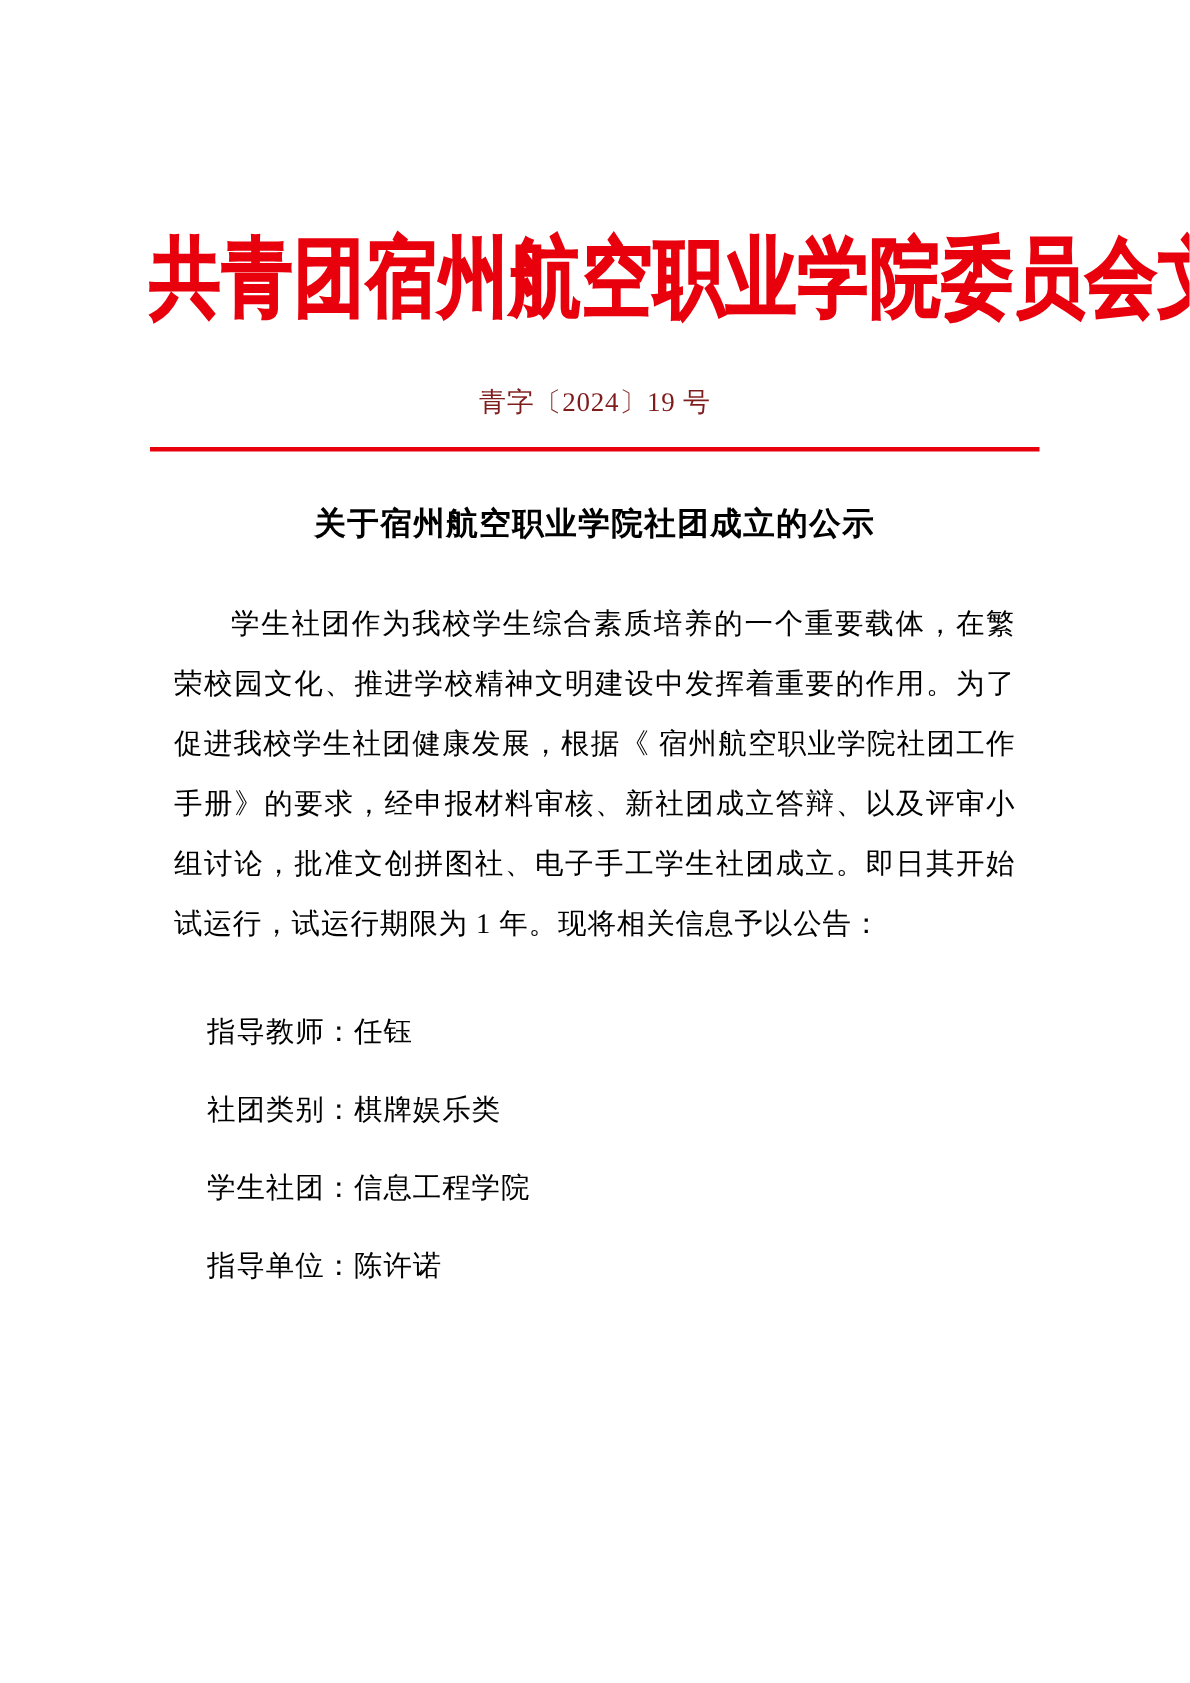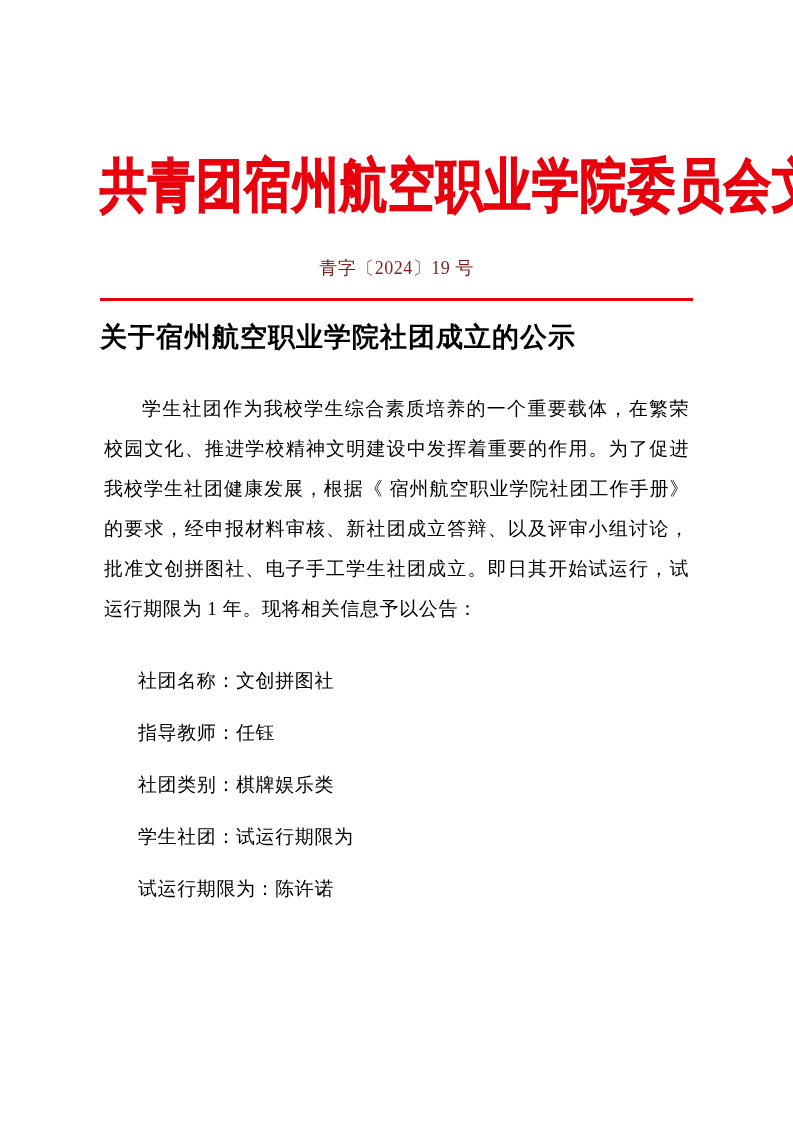--- a/index.html
+++ b/index.html
@@ -52,40 +52,40 @@
 
   .red-rule {
     margin-top: 18px;
     height: 3px;
     background: #e8000d;
     width: 100%;
   }
 
   
   .doc-title {
-    text-align: left;
-    margin-top: 18px;
-    font-size: 27px;
+    text-align: center;
+    margin-top: 34px;
+    font-size: 21px;
     font-weight: bold;
     letter-spacing: 1px;
     font-family: "Liberation Serif", "DejaVu Serif", serif;
   }
 
   
   .body-block {
     margin-top: 34px;
     font-size: 19px;
     line-height: 40px;
     letter-spacing: 0.6px;
   }
   .salutation {
     margin: 0 0 2px 0;
   }
   .para {
-    margin: 4px;
+    margin: 16px;
     text-indent: 2em;
     text-align: justify;
     text-justify: inter-ideograph;
   }
 
   .fields {
     margin-top: 26px;
     font-size: 19px;
     line-height: 52px;
     letter-spacing: 0.6px;
@@ -114,29 +114,26 @@
   <div class="red-rule"></div>
 
   <div class="doc-title">关于宿州航空职业学院社团成立的公示</div>
 
   <div class="body-block">
     <p class="para">学生社团作为我校学生综合素质培养的一个重要载体，在繁荣校园文化、推进学校精神文明建设中发挥着重要的作用。为了促进我校学生社团健康发展，根据《 宿州航空职业学院社团工作手册》的要求，经申报材料审核、新社团成立答辩、以及评审小组讨论，批准文创拼图社、电子手工学生社团成立。即日其开始试运行，试运行期限为 1 年。现将相关信息予以公告：</p>
   </div>
 
   <div class="fields">
     <div class="field-row">
-      <span class="field-label">社团名称：</span><span class="field-value">文创拼图社</span>
-    </div>
-    <div class="field-row">
       <span class="field-label">指导教师：</span><span class="field-value">任钰</span>
     </div>
     <div class="field-row">
       <span class="field-label">社团类别：</span><span class="field-value">棋牌娱乐类</span>
     </div>
     <div class="field-row">
-      <span class="field-label">学生社团：</span><span class="field-value">试运行期限为</span>
+      <span class="field-label">学生社团：</span><span class="field-value">信息工程学院</span>
     </div>
     <div class="field-row">
-      <span class="field-label">试运行期限为：</span><span class="field-value">陈许诺</span>
+      <span class="field-label">指导单位：</span><span class="field-value">陈许诺</span>
     </div>
   </div>
 
 </div>
 
 </body></html>

